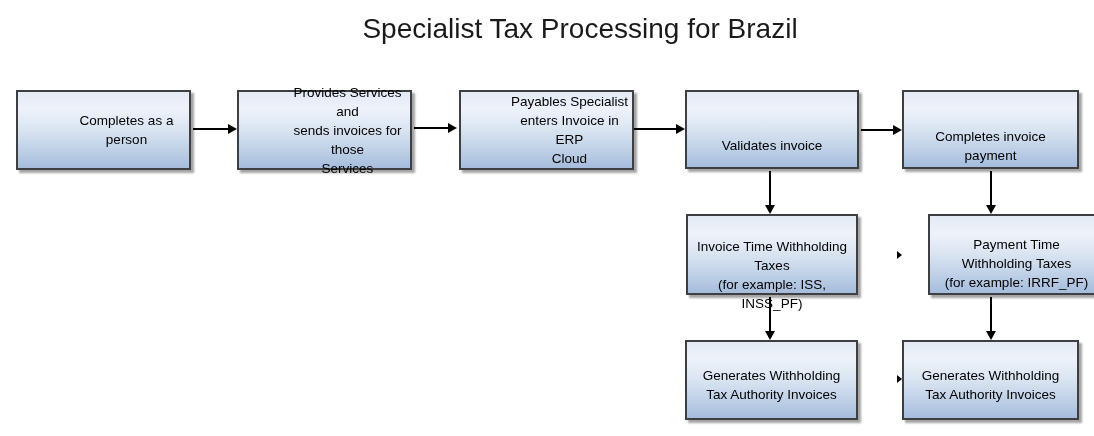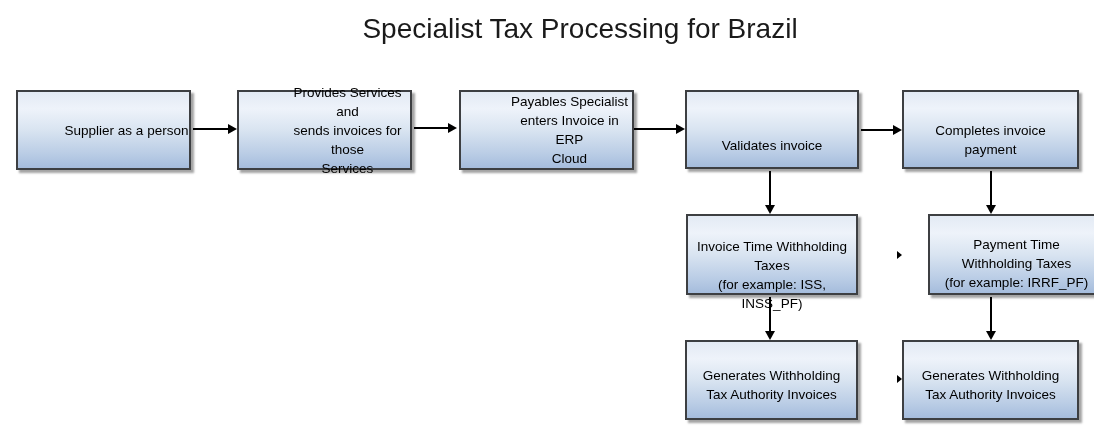--- a/index.html
+++ b/index.html
@@ -59,40 +59,40 @@
   }
 </style>
 </head>
 <body>
 
 <div id="canvas">
 
   <div id="title">Specialist Tax Processing for Brazil</div>
 
   <div class="node center" style="left:16px; top:90px; width:175px; height:80px;">
-    <span>Supplier as a person</span>
+    <span>Completes as a person</span>
   </div>
 
   <div class="node center" style="left:237px; top:90px; width:175px; height:80px;">
     <span>Provides Services and
 sends invoices for those
 Services</span>
   </div>
 
   <div class="node center" style="left:447px; top:90px; width:175px; height:80px;margin-left:12px;">
     <span>Payables Specialist
 enters Invoice in ERP
 Cloud</span>
   </div>
 
   <div class="node" style="left:685px; top:90px; width:174px; height:79px; padding-top:25px;">
     <span>Validates invoice</span>
   </div>
 
-  <div class="node" style="left:902px; top:90px; width:177px; height:79px; padding-top:10px;">
+  <div class="node" style="left:902px; top:90px; width:177px; height:79px; padding-top:16px;">
     <span>Completes invoice
 payment</span>
   </div>
 
   <div class="node" style="left:686px; top:214px; width:172px; height:81px; padding-top:2px;">
     <span>Invoice Time Withholding
 Taxes
 (for example: ISS,
 INSS_PF)</span>
   </div>

